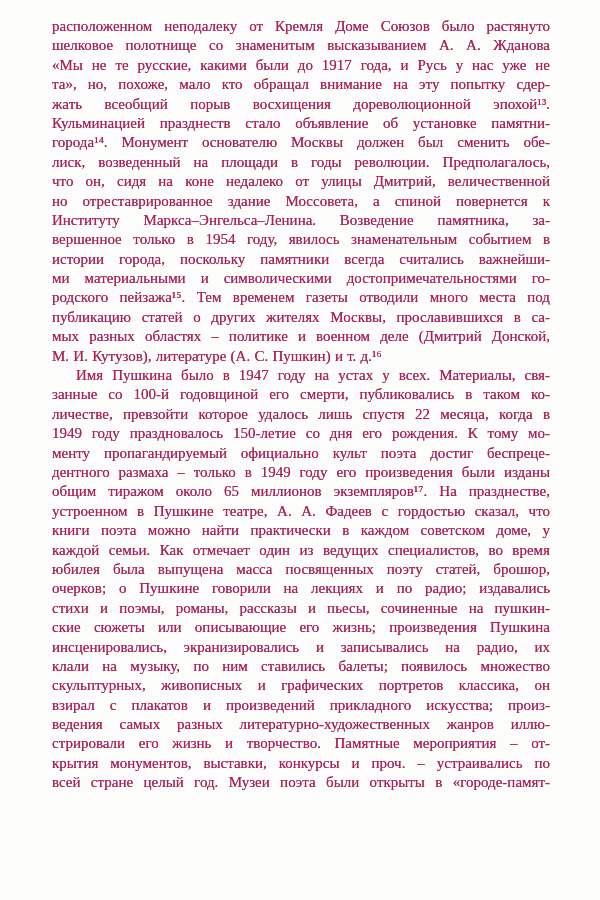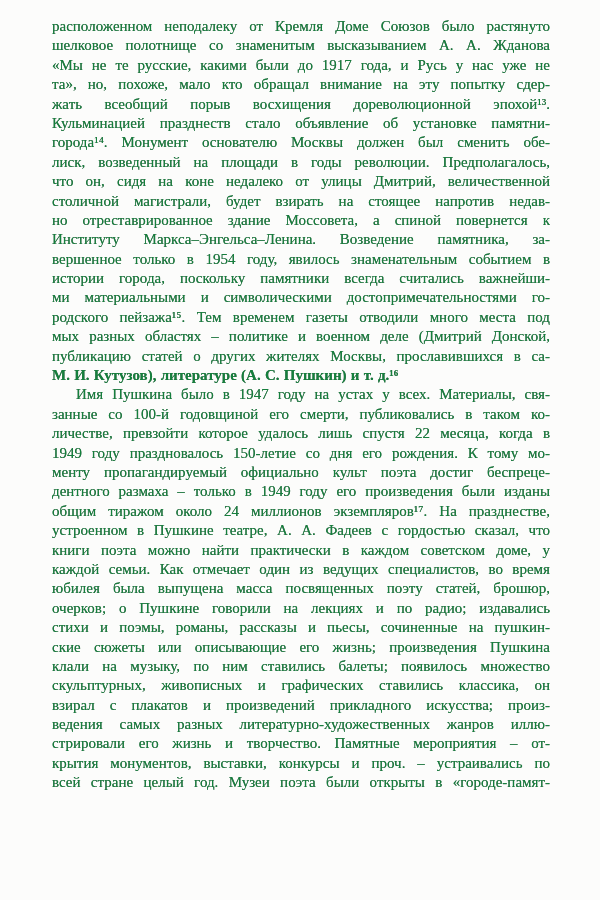--- a/index.html
+++ b/index.html
@@ -6,21 +6,21 @@
     margin: 0;
     padding: 0;
     background: #fcfcfb;
   }
   .page {
     position: relative;
     width: 600px;
     height: 796px;
     background: #fcfcfb;
     font-family: "Liberation Serif", "DejaVu Serif", serif;
-    color: #15803d;
+    color: #be185d;
     overflow: hidden;
   }
   .text-column {
     position: absolute;
     left: 52px;
     top: 17px;
     width: 498px;
   }
   .ln {
     font-size: 15px;
@@ -28,21 +28,20 @@
     height: 19.4px;
     text-align: justify;
     text-align-last: justify;
     word-spacing: 0.5px;
     text-shadow: 0 0 0.4px rgba(0,0,0,0.6);
     white-space: normal;
     overflow: hidden;
   }
   .ln.last {
     text-align-last: left;
-    font-weight: bold;
   }
   .ln.indent {
     text-indent: 24px;
   }
   .folio {
     position: absolute;
     top: 877px;
     left: 0;
     width: 543px;
     text-align: right;
@@ -57,46 +56,46 @@
   <div class="text-column">
       <div class="ln">расположенном неподалеку от Кремля Доме Союзов было растянуто</div>
       <div class="ln">шелковое полотнище со знаменитым высказыванием А. А. Жданова</div>
       <div class="ln">«Мы не те русские, какими были до 1917 года, и Русь у нас уже не</div>
       <div class="ln">та», но, похоже, мало кто обращал внимание на эту попытку сдер-</div>
       <div class="ln">жать всеобщий порыв восхищения дореволюционной эпохой¹³.</div>
       <div class="ln">Кульминацией празднеств стало объявление об установке памятни-</div>
       <div class="ln">города¹⁴. Монумент основателю Москвы должен был сменить обе-</div>
       <div class="ln">лиск, возведенный на площади в годы революции. Предполагалось,</div>
       <div class="ln">что он, сидя на коне недалеко от улицы Дмитрий, величественной</div>
-      <div class="ln">столичной магистрали, будет взирать на стоящее напротив недав-</div>
       <div class="ln">но отреставрированное здание Моссовета, а спиной повернется к</div>
       <div class="ln">Институту Маркса–Энгельса–Ленина. Возведение памятника, за-</div>
       <div class="ln">вершенное только в 1954 году, явилось знаменательным событием в</div>
       <div class="ln">истории города, поскольку памятники всегда считались важнейши-</div>
       <div class="ln">ми материальными и символическими достопримечательностями го-</div>
       <div class="ln">родского пейзажа¹⁵. Тем временем газеты отводили много места под</div>
+      <div class="ln">публикацию статей о других жителях Москвы, прославившихся в са-</div>
       <div class="ln">мых разных областях – политике и военном деле (Дмитрий Донской,</div>
-      <div class="ln">публикацию статей о других жителях Москвы, прославившихся в са-</div>
       <div class="ln last">М. И. Кутузов), литературе (А. С. Пушкин) и т. д.¹⁶</div>
       <div class="ln indent">Имя Пушкина было в 1947 году на устах у всех. Материалы, свя-</div>
       <div class="ln">занные со 100-й годовщиной его смерти, публиковались в таком ко-</div>
       <div class="ln">личестве, превзойти которое удалось лишь спустя 22 месяца, когда в</div>
       <div class="ln">1949 году праздновалось 150-летие со дня его рождения. К тому мо-</div>
       <div class="ln">менту пропагандируемый официально культ поэта достиг беспреце-</div>
       <div class="ln">дентного размаха – только в 1949 году его произведения были изданы</div>
-      <div class="ln">общим тиражом около 24 миллионов экземпляров¹⁷. На празднестве,</div>
+      <div class="ln">общим тиражом около 65 миллионов экземпляров¹⁷. На празднестве,</div>
       <div class="ln">устроенном в Пушкине театре, А. А. Фадеев с гордостью сказал, что</div>
       <div class="ln">книги поэта можно найти практически в каждом советском доме, у</div>
       <div class="ln">каждой семьи. Как отмечает один из ведущих специалистов, во время</div>
       <div class="ln">юбилея была выпущена масса посвященных поэту статей, брошюр,</div>
       <div class="ln">очерков; о Пушкине говорили на лекциях и по радио; издавались</div>
       <div class="ln">стихи и поэмы, романы, рассказы и пьесы, сочиненные на пушкин-</div>
       <div class="ln">ские сюжеты или описывающие его жизнь; произведения Пушкина</div>
+      <div class="ln">инсценировались, экранизировались и записывались на радио, их</div>
       <div class="ln">клали на музыку, по ним ставились балеты; появилось множество</div>
-      <div class="ln">скульптурных, живописных и графических ставились классика, он</div>
+      <div class="ln">скульптурных, живописных и графических портретов классика, он</div>
       <div class="ln">взирал с плакатов и произведений прикладного искусства; произ-</div>
       <div class="ln">ведения самых разных литературно-художественных жанров иллю-</div>
       <div class="ln">стрировали его жизнь и творчество. Памятные мероприятия – от-</div>
       <div class="ln">крытия монументов, выставки, конкурсы и проч. – устраивались по</div>
       <div class="ln">всей стране целый год. Музеи поэта были открыты в «городе-памят-</div>
     </div>
   <div class="folio">237</div>
 </div>
 
 </body></html>

